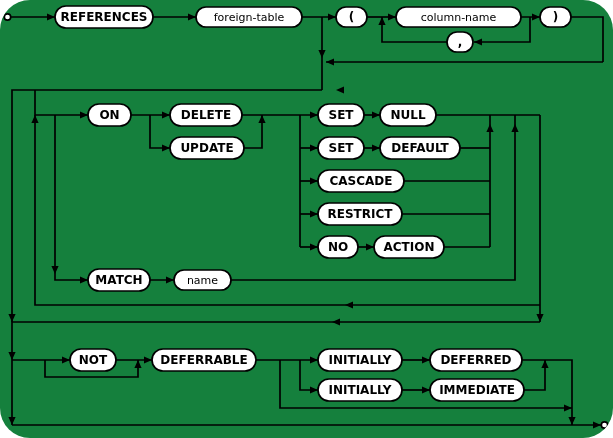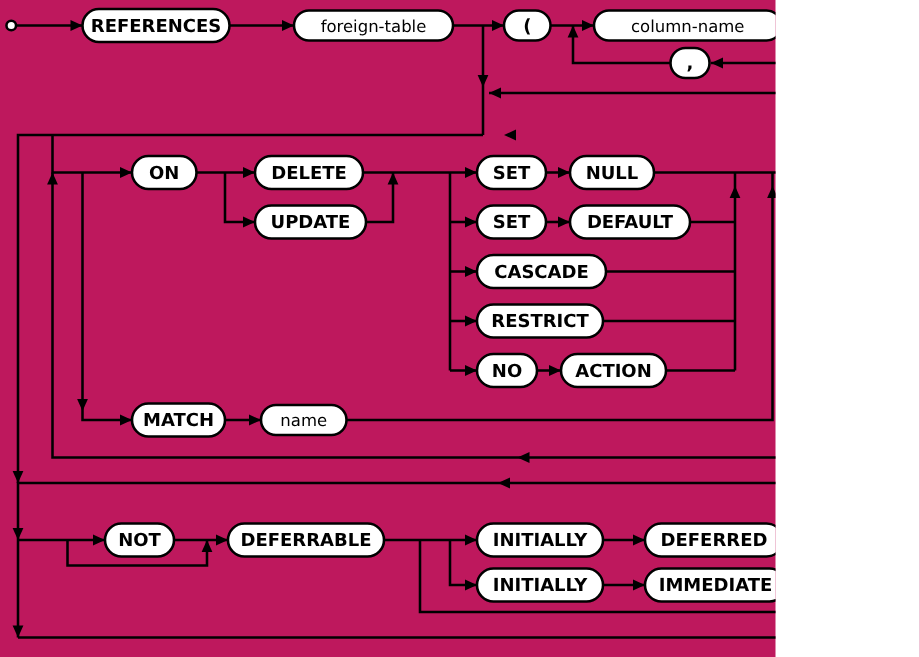--- a/index.html
+++ b/index.html
@@ -1,16 +1,16 @@
 <!DOCTYPE html>
 <html><head>
 <meta charset="utf-8">
 <style>
   html,body{margin:0;padding:0;background:#ffffff;}
-  .stage{position:relative;width:517px;height:438px;background:#be185d;overflow:hidden;}
+  .stage{position:relative;width:613px;height:438px;background:#15803d;overflow:hidden;border-radius:30px;}
   svg{display:block;width:613px;height:438px;}
   .kw{font-family:"DejaVu Sans", "Liberation Sans", sans-serif;font-size:12px;font-weight:bold;}
   .nt{font-family:"DejaVu Sans", "Liberation Sans", sans-serif;font-size:11px;font-weight:normal;}
 </style>
 </head>
 <body>
 
 <div class="stage">
   <svg id="railroad-svg" xmlns="http://www.w3.org/2000/svg" viewBox="0 0 613 438" width="613" height="438">
       <g>

